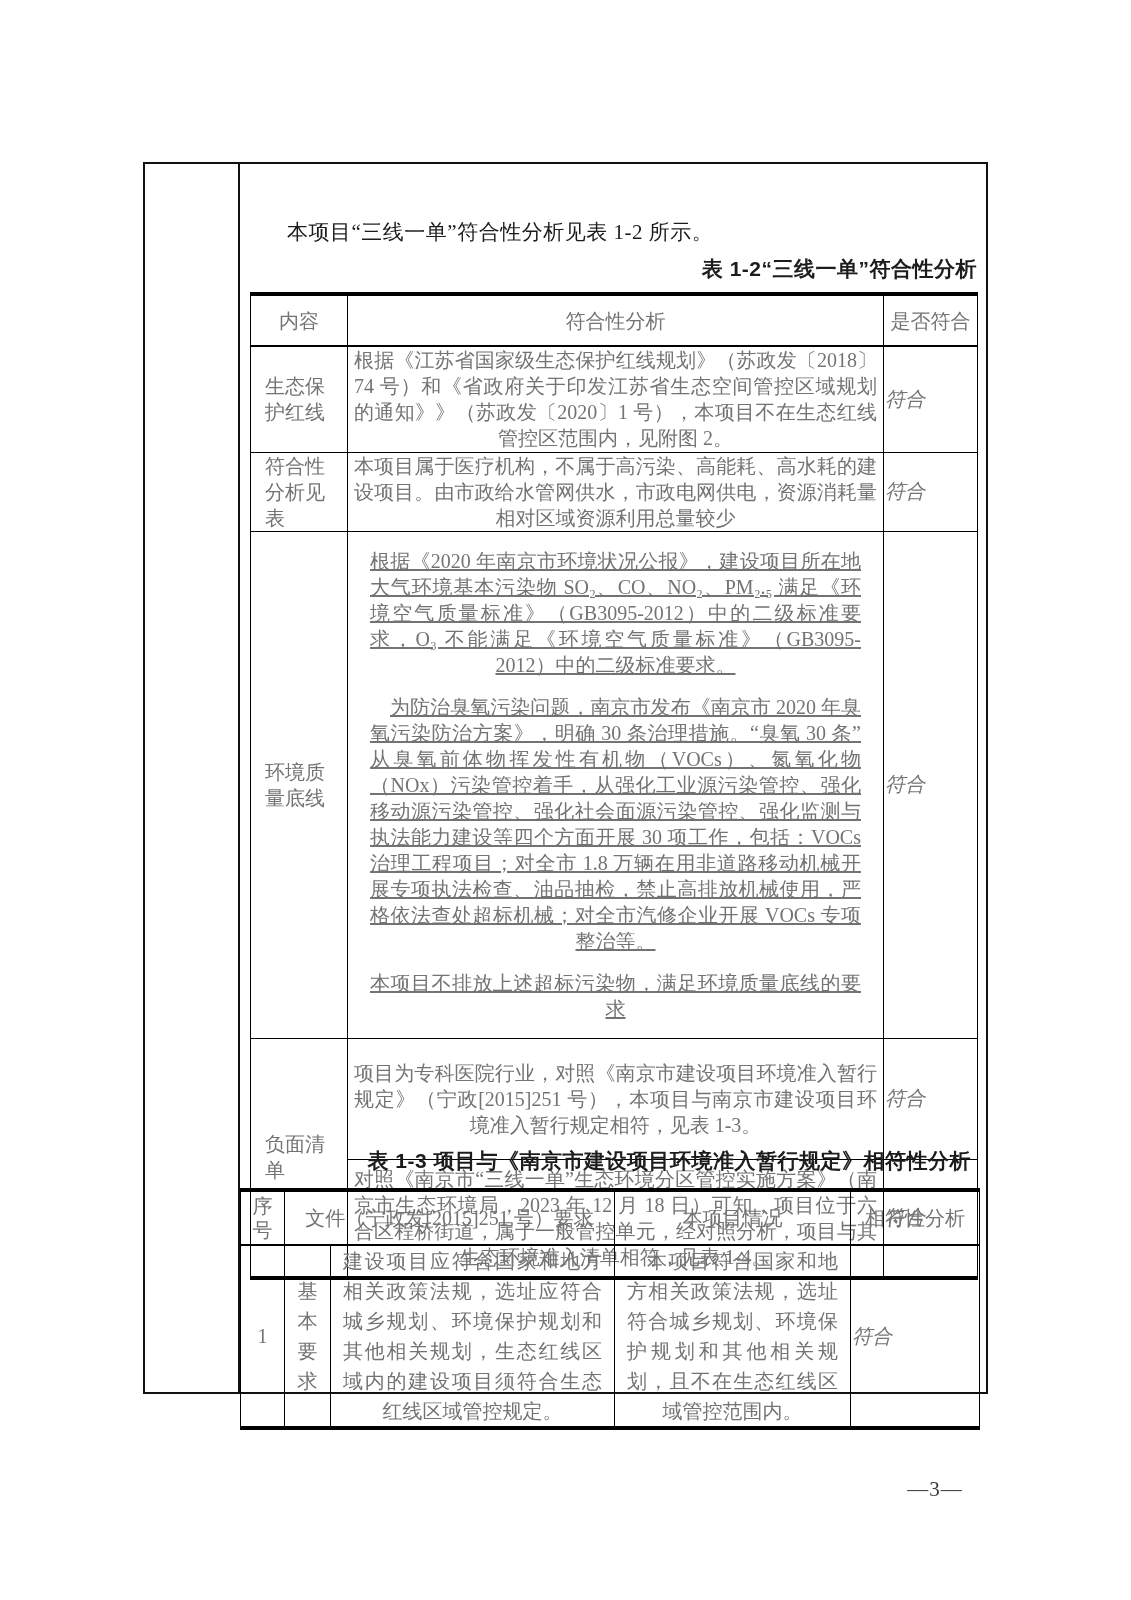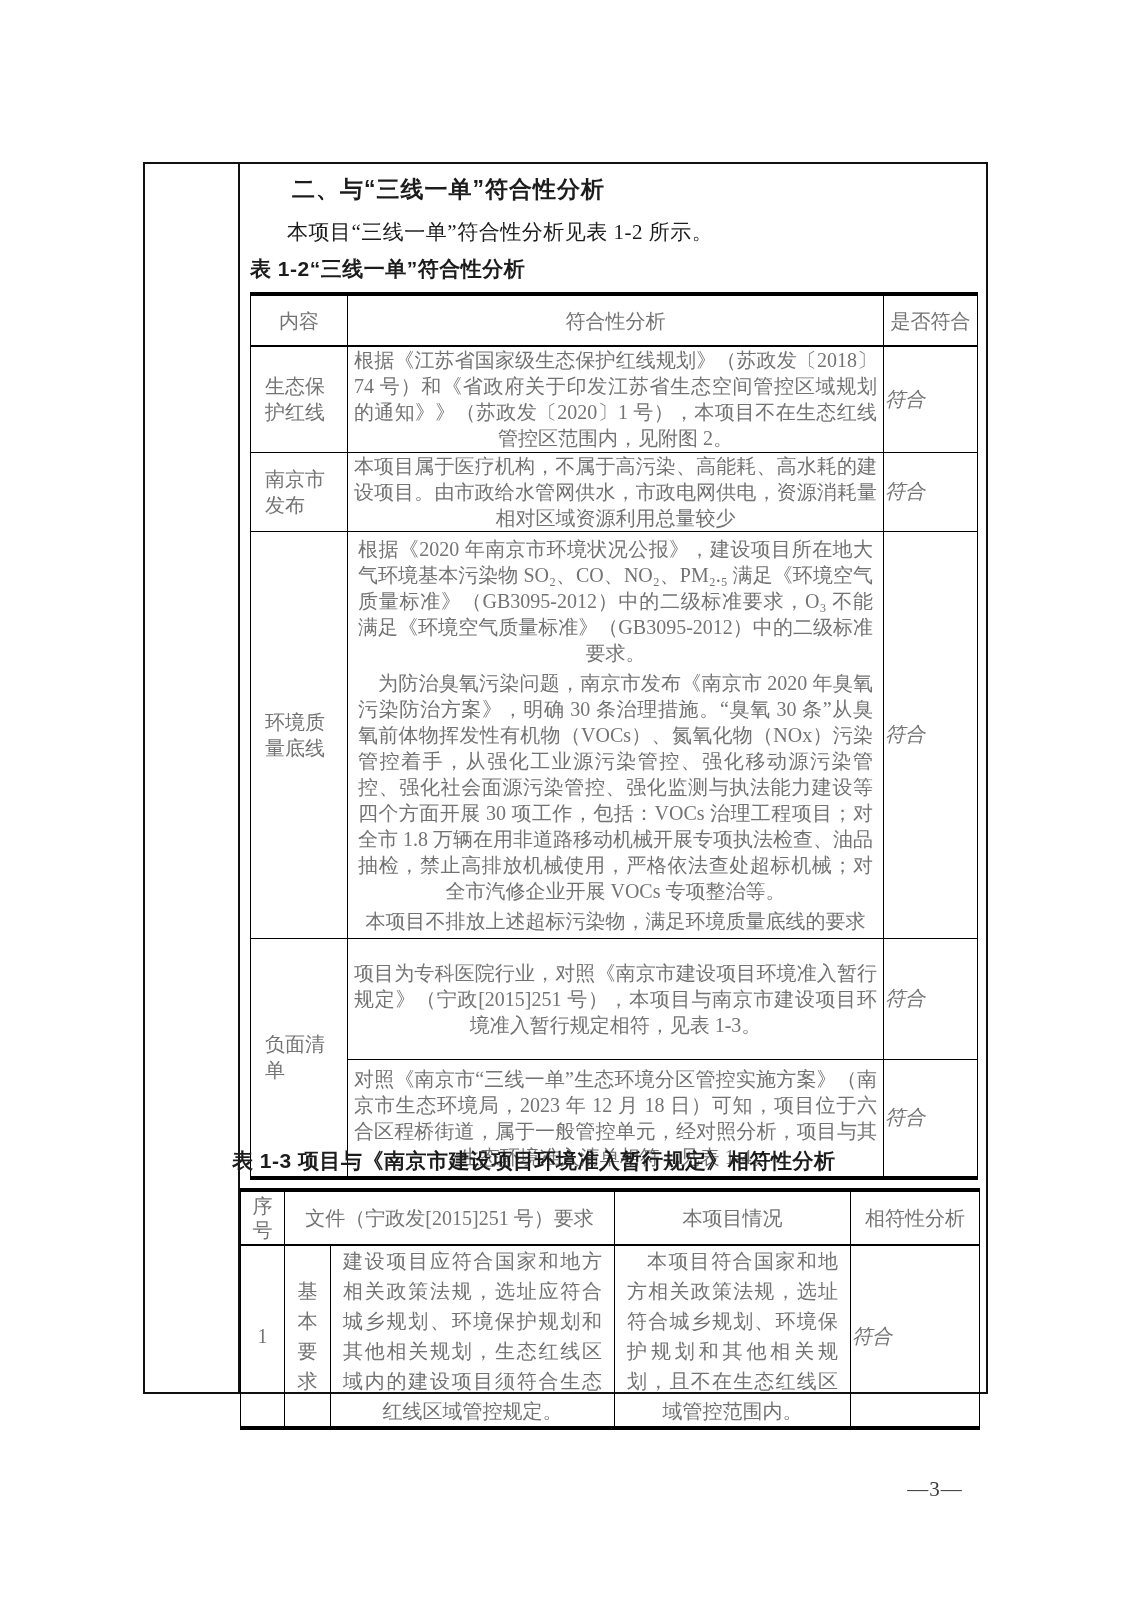--- a/index.html
+++ b/index.html
@@ -7,51 +7,50 @@
         font-family:"Liberation Serif","DejaVu Serif",serif;color:#1c1c1c;}
   .abs{position:absolute;}
   
   #outer-box{left:143px;top:162px;width:845px;height:1232px;border:2px solid #111;box-sizing:border-box;}
   #left-divider{left:238px;top:162px;height:1232px;width:0;border-left:2px solid #111;}
   
   #section-heading{left:292px;top:174px;font-family:"Liberation Sans","DejaVu Sans",sans-serif;
         font-weight:bold;font-size:23px;letter-spacing:1px;}
   #intro-paragraph{left:287px;top:218px;font-size:21px;letter-spacing:0.5px;}
   .tbl-title{font-family:"Liberation Sans","DejaVu Sans",sans-serif;font-weight:bold;
-        font-size:21px;text-align:left;letter-spacing:0.5px;}
+        font-size:21px;text-align:right;letter-spacing:0.5px;}
   #t12-title{left:250px;top:255px;width:727px;}
   #t13-title{left:232px;top:1147px;width:739px;}
   
   table{border-collapse:collapse;table-layout:fixed;font-size:20px;color:#737373;}
   #t12{left:250px;top:292px;width:727px;border-top:4px solid #000;border-bottom:4px solid #000;}
   #t13{left:240px;top:1188px;width:739px;border-top:4px solid #000;border-bottom:4px solid #000;}
   td,th{border:1px solid #000;vertical-align:middle;font-weight:normal;overflow:hidden;}
   tr.hdr th{border-bottom-width:2px;text-align:center;line-height:24px;padding:2px 4px;}
   .lbl{text-align:left;line-height:26px;padding:0 14px;}
   .txt{text-align:justify;text-align-last:center;line-height:26px;padding:0 6px;}
-  .txt p{margin:4px;text-align:justify;text-align-last:center;}
+  .txt p{margin:16px;text-align:justify;text-align-last:center;text-decoration:underline;}
   .p-indent{text-indent:1em;}
   .ok{text-align:left;font-style:italic;}
   th.w-narrow{padding:2px 13px;}
   th.w-conf13{padding:2px 30px;}
   th.w-no{padding:2px 10px;}
   .vlbl{text-align:center;line-height:30px;padding:0 11px;}
   .no-cell{text-align:center;}
   .txt13{text-align:justify;text-align-last:center;line-height:30px;padding:0 12px;}
   #page-number{left:880px;top:1477px;width:110px;text-align:center;font-size:21px;color:#3d3d3d;letter-spacing:1px;}
 </style>
 </head>
 <body>
 
 <div id="page">
 
   <div id="outer-box" class="abs"></div>
   <div id="left-divider" class="abs"></div>
 
-  <div id="section-heading" class="abs">二、与“三线一单”符合性分析</div>
 
   <div id="intro-paragraph" class="abs">本项目“三线一单”符合性分析见表 1-2 所示。</div>
 
   <div id="t12-title" class="abs tbl-title">表 1-2“三线一单”符合性分析</div>
 
   <table id="t12" class="abs">
     <colgroup>
         <col style="width:97px">
         <col style="width:536px">
         <col style="width:94px">
@@ -61,21 +60,21 @@
       <th>内容</th>
       <th>符合性分析</th>
       <th class="w-narrow">是否符合</th>
     </tr>
     <tr style="height:106px">
       <td class="lbl">生态保护红线</td>
       <td class="txt">根据《江苏省国家级生态保护红线规划》（苏政发〔2018〕74 号）和《省政府关于印发江苏省生态空间管控区域规划的通知》》（苏政发〔2020〕1 号），本项目不在生态红线管控区范围内，见附图 2。</td>
       <td class="ok">符合</td>
     </tr>
     <tr style="height:79px">
-      <td class="lbl">南京市发布</td>
+      <td class="lbl">符合性分析见表</td>
       <td class="txt">本项目属于医疗机构，不属于高污染、高能耗、高水耗的建设项目。由市政给水管网供水，市政电网供电，资源消耗量相对区域资源利用总量较少</td>
       <td class="ok">符合</td>
     </tr>
     <tr style="height:360px">
       <td class="lbl">环境质量底线</td>
       <td class="txt">
         <p>根据《2020 年南京市环境状况公报》，建设项目所在地大气环境基本污染物 SO₂、CO、NO₂、PM₂.₅ 满足《环境空气质量标准》（GB3095-2012）中的二级标准要求，O₃ 不能满足《环境空气质量标准》（GB3095-2012）中的二级标准要求。</p>
         <p class="p-indent">为防治臭氧污染问题，南京市发布《南京市 2020 年臭氧污染防治方案》，明确 30 条治理措施。“臭氧 30 条”从臭氧前体物挥发性有机物（VOCs）、氮氧化物（NOx）污染管控着手，从强化工业源污染管控、强化移动源污染管控、强化社会面源污染管控、强化监测与执法能力建设等四个方面开展 30 项工作，包括：VOCs 治理工程项目；对全市 1.8 万辆在用非道路移动机械开展专项执法检查、油品抽检，禁止高排放机械使用，严格依法查处超标机械；对全市汽修企业开展 VOCs 专项整治等。</p>
         <p>本项目不排放上述超标污染物，满足环境质量底线的要求</p>
       </td>

